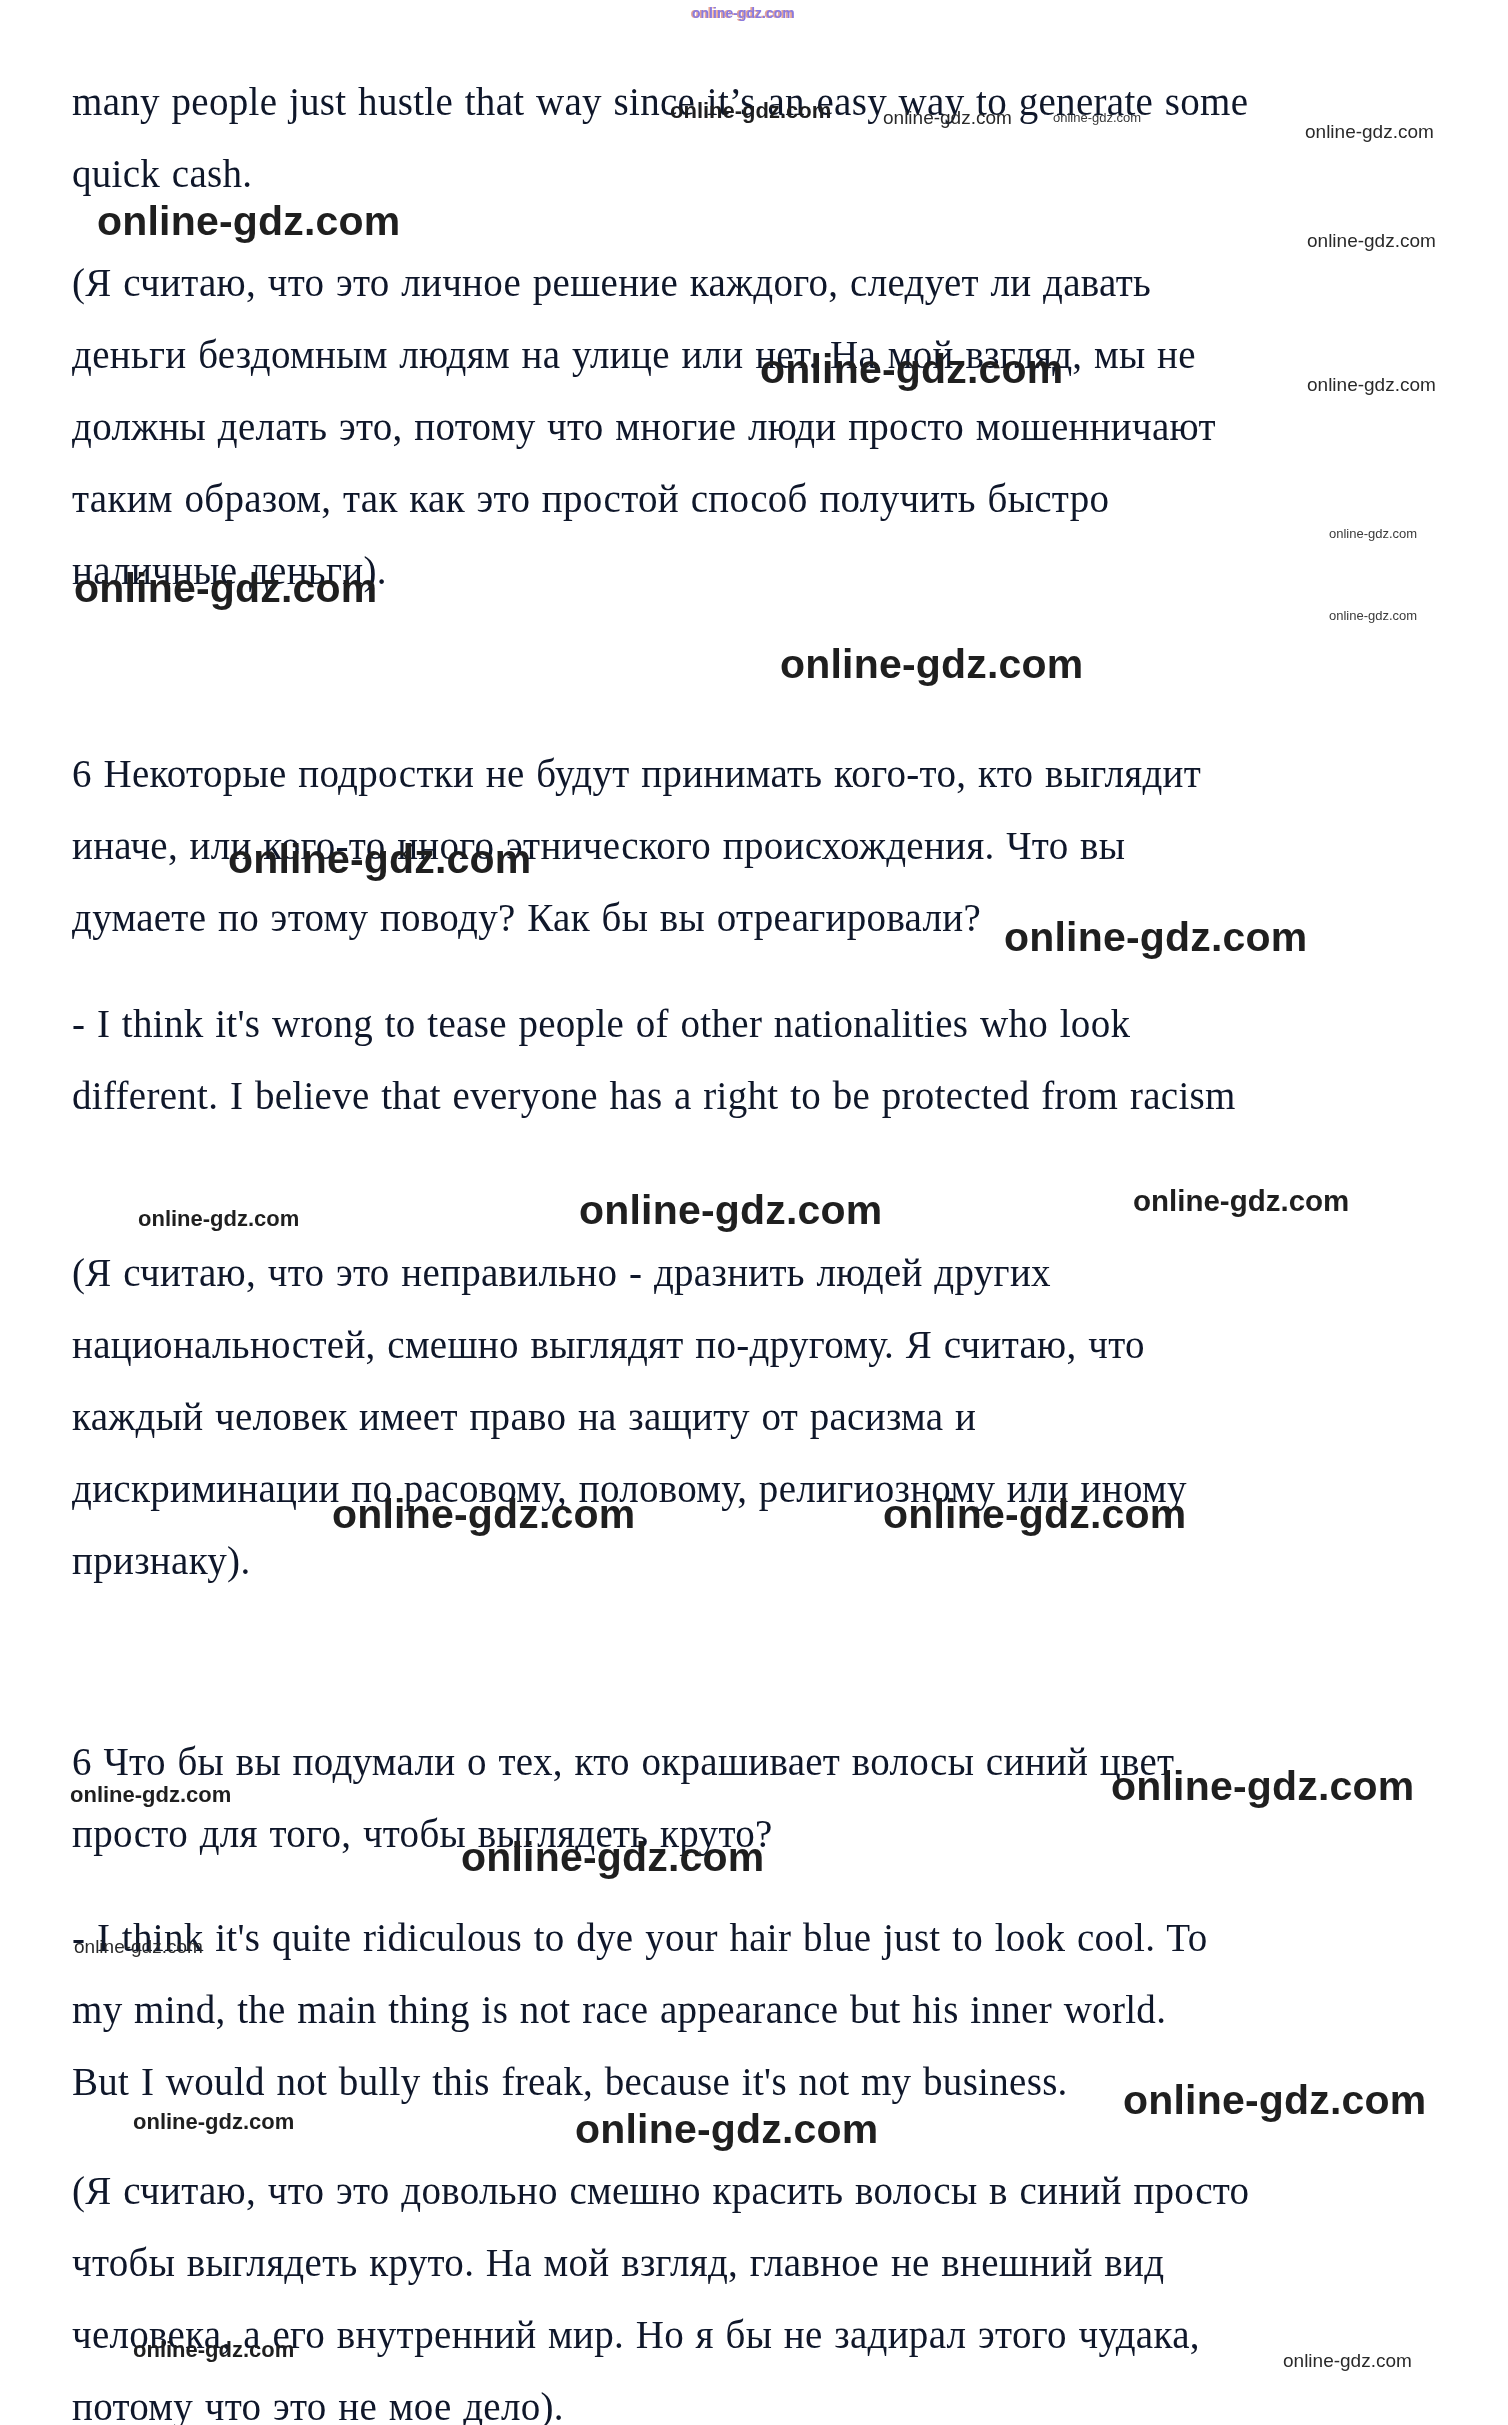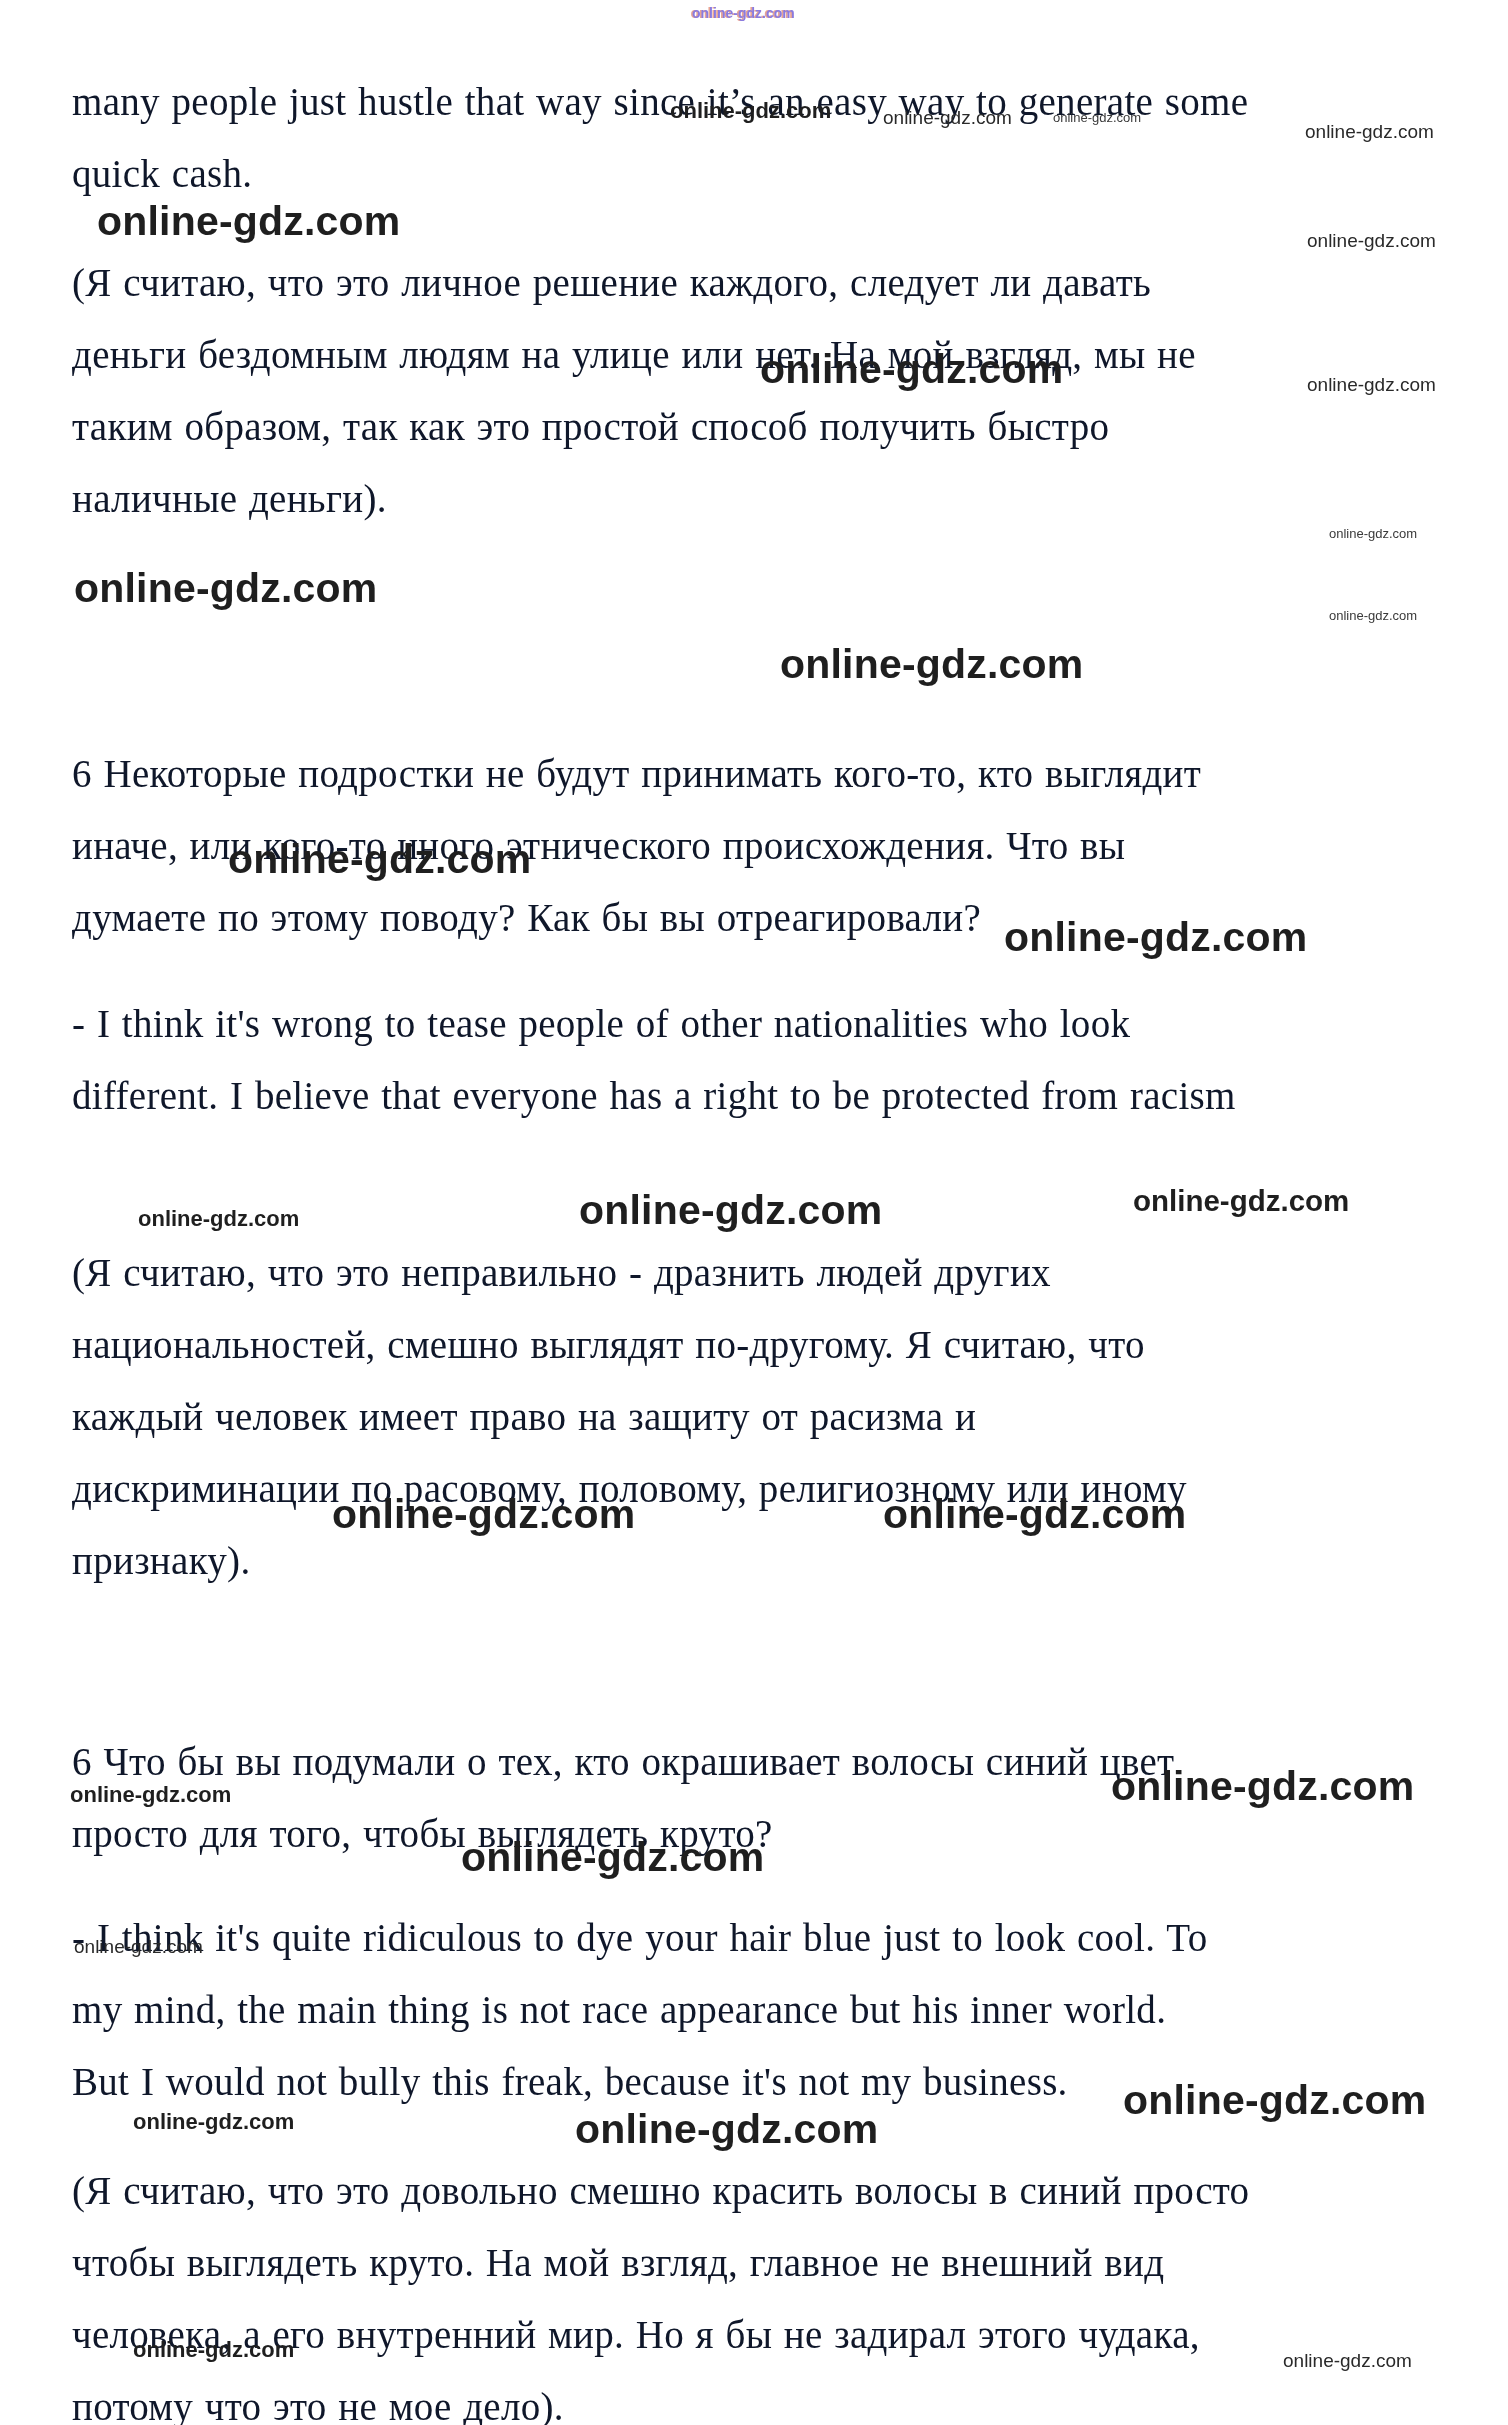--- a/index.html
+++ b/index.html
@@ -77,20 +77,21 @@
   <span class="wm sm" style="left:1283px;top:2350px">online-gdz.com</span>
 
   <div class="para" style="top:66px">
     <div class="line">many people just hustle that way since it’s an easy way to generate some</div>
     <div class="line">quick cash.</div>
   </div>
 
   <div class="para" style="top:247px">
     <div class="line">(Я считаю, что это личное решение каждого, следует ли давать</div>
     <div class="line">деньги бездомным людям на улице или нет. На мой взгляд, мы не</div>
+    <div class="line">должны делать это, потому что многие люди просто мошенничают</div>
     <div class="line">таким образом, так как это простой способ получить быстро</div>
     <div class="line">наличные деньги).</div>
   </div>
 
   <div class="para" style="top:738px">
     <div class="line">6 Некоторые подростки не будут принимать кого-то, кто выглядит</div>
     <div class="line">иначе, или кого-то иного этнического происхождения. Что вы</div>
     <div class="line">думаете по этому поводу? Как бы вы отреагировали?</div>
   </div>
 

